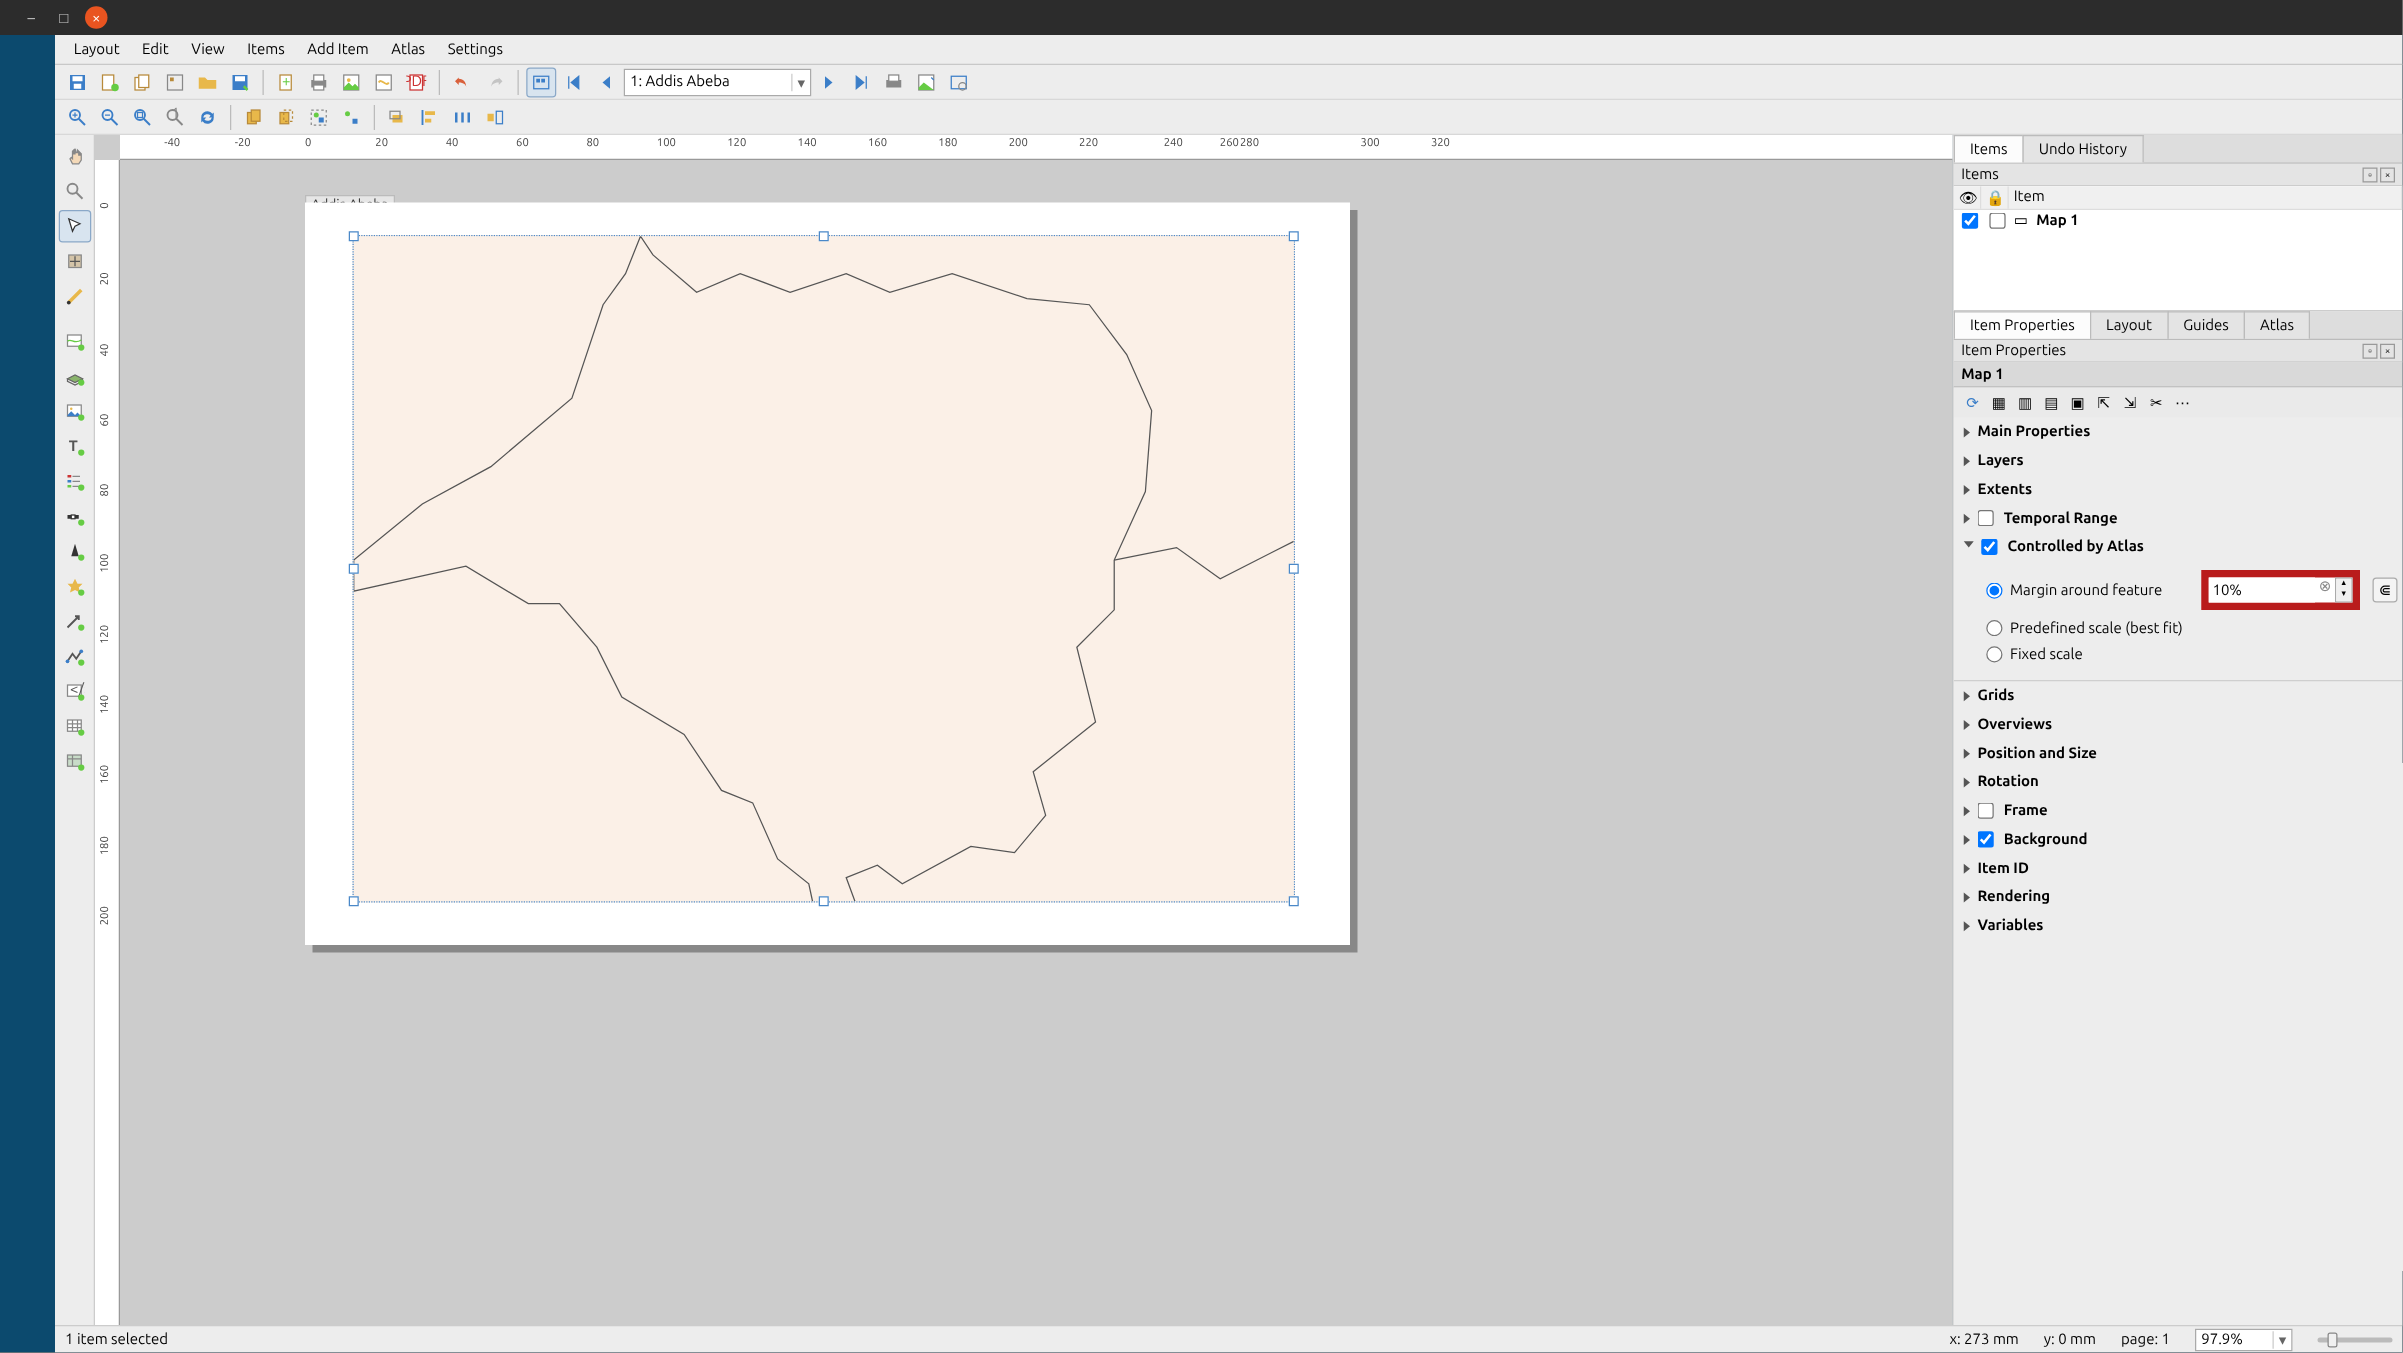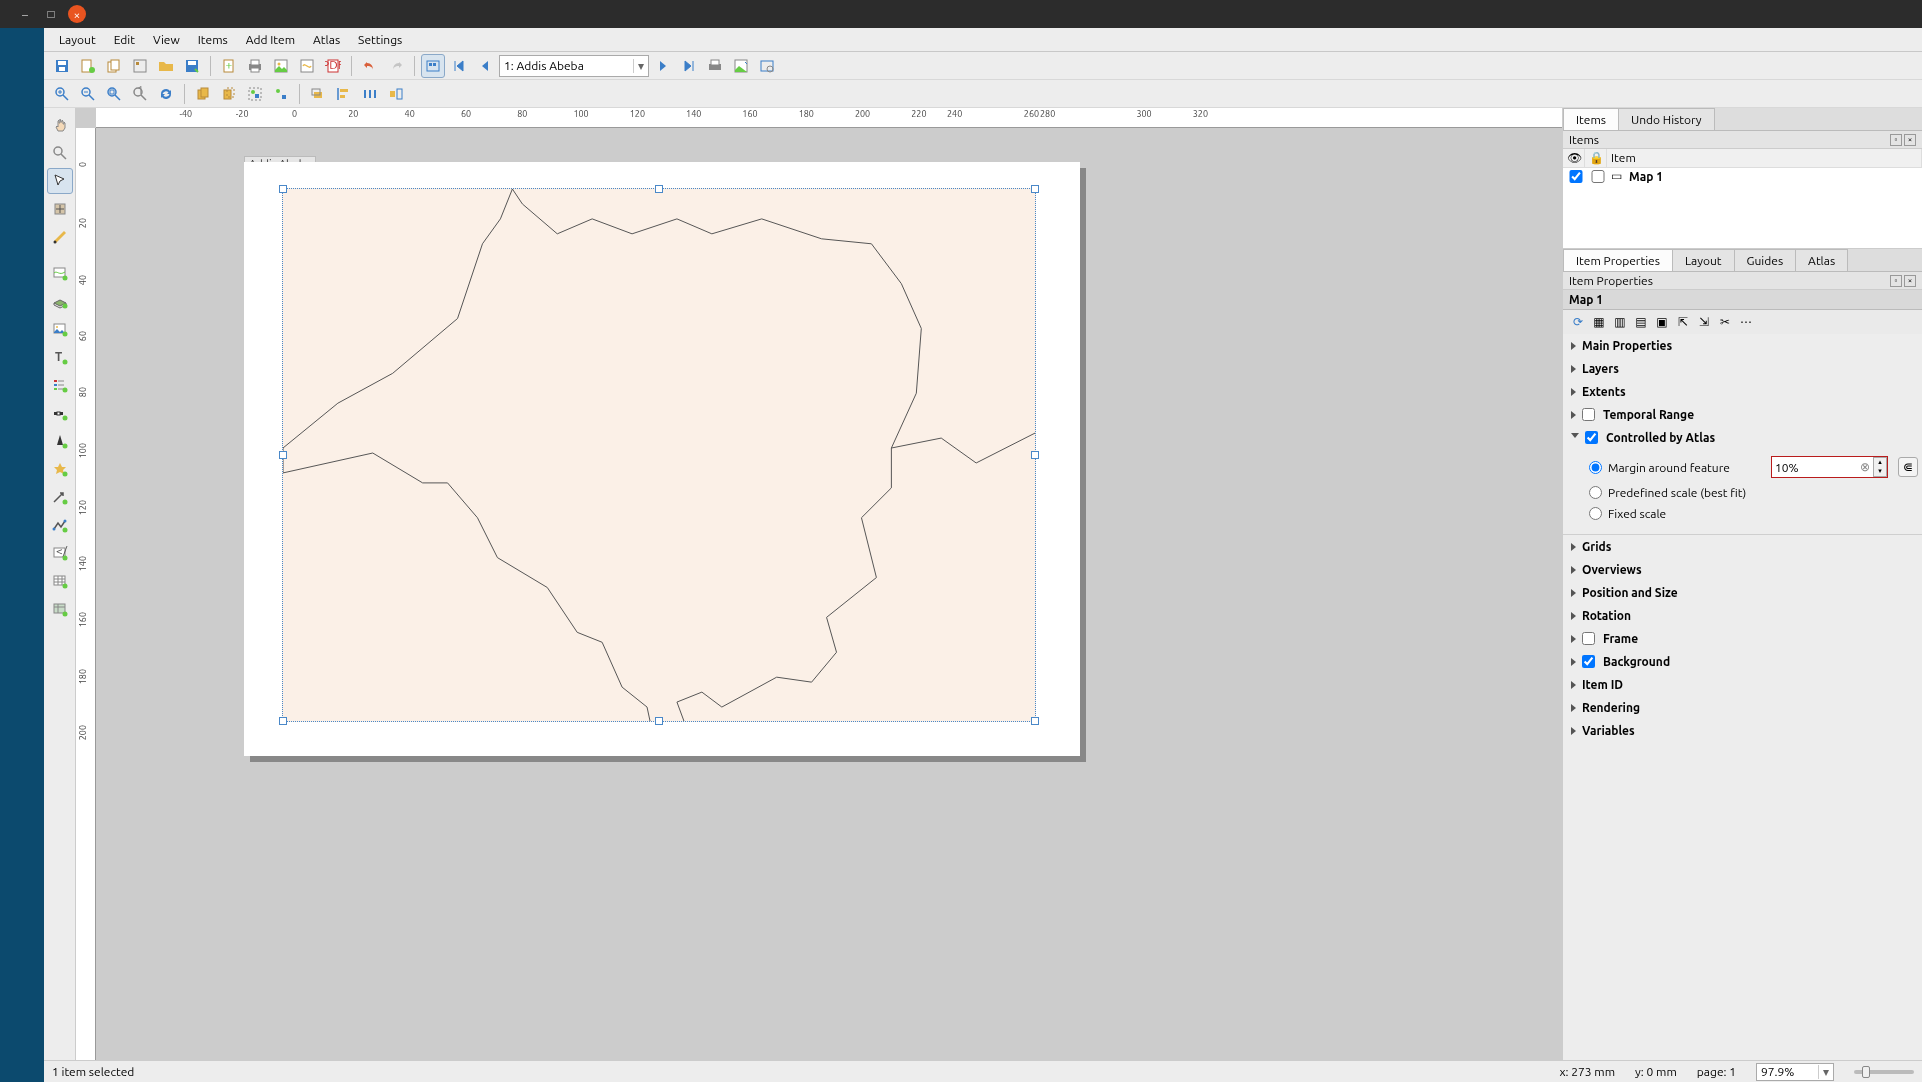--- a/index.html
+++ b/index.html
@@ -17,21 +17,21 @@
 .tsep { width: 1px; height: 20px; background: #bbb; margin: 0 4px; }
 .feature-select { height: 22px; width: 150px; background: #fff; border: 1px solid #aaa; display: flex; align-items: center; padding: 0 4px; }
 .feature-select .dd { margin-left: auto; border-left: 1px solid #ccc; padding-left: 4px; color: #666; }
 .main-area { flex: 1; display: flex; min-height: 0; }
 .left-toolbar { width: 32px; background: #ededed; border-right: 1px solid #ccc; display: flex; flex-direction: column; align-items: center; padding-top: 4px; gap: 2px; }
 .left-toolbar .tbtn { width: 26px; height: 26px; }
 .canvas-wrap { flex: 1; display: flex; flex-direction: column; background: #ccc; position: relative; min-width: 0; }
 .hruler { height: 20px; background: #fff; position: relative; overflow: hidden; margin-left: 20px; border-bottom: 1px solid #999; }
 .vruler { width: 20px; background: #fff; position: absolute; top: 20px; bottom: 0; left: 0; border-right: 1px solid #999; }
 .hruler .tick, .vruler .tick { position: absolute; color: #444; font-size: 9px; }
-.hruler .tick { top: 1px; margin-left: 48px; }
+.hruler .tick { top: 1px; }
 .hruler .tick::before { content: ""; position: absolute; bottom: -14px; left: 0; width: 1px; height: 5px; background: #666; }
 .vruler .tick { left: 2px; writing-mode: vertical-rl; transform: rotate(180deg); }
 .canvas-viewport { position: absolute; left: 20px; top: 20px; right: 0; bottom: 0; background: #cccccc; overflow: hidden; }
 .page-shadow { position: absolute; left: 154px; top: 40px; width: 836px; height: 594px; background: #888; }
 .page { position: absolute; left: 148px; top: 34px; width: 836px; height: 594px; background: #fff; }
 .map-frame { position: absolute; left: 38px; top: 26px; width: 754px; height: 534px; background: #fbf0e7; border: 1px dotted #4a88c8; }
 .map-frame .handle { position: absolute; width: 8px; height: 8px; background: #fff; border: 1px solid #4a88c8; }
 .map-frame .handle.tl { left: -4px; top: -4px; }
 .map-frame .handle.tm { left: calc(50% - 4px); top: -4px; }
 .map-frame .handle.tr { right: -4px; top: -4px; }
@@ -454,21 +454,21 @@
           <div class="tick" style="left: 260.593px;">40</div>
           <div class="tick" style="left: 316.889px;">60</div>
           <div class="tick" style="left: 373.185px;">80</div>
           <div class="tick" style="left: 429.481px;">100</div>
           <div class="tick" style="left: 485.778px;">120</div>
           <div class="tick" style="left: 542.074px;">140</div>
           <div class="tick" style="left: 598.37px;">160</div>
           <div class="tick" style="left: 654.667px;">180</div>
           <div class="tick" style="left: 710.963px;">200</div>
           <div class="tick" style="left: 767.259px;">220</div>
-          <div class="tick" style="left: 803px;">240</div>
+          <div class="tick" style="left: 835px;">240</div>
           <div class="tick" style="left: 879.852px;">260</div>
           <div class="tick" style="left: 896px;">280</div>
           <div class="tick" style="left: 992.444px;">300</div>
           <div class="tick" style="left: 1048.74px;">320</div>
         </div>
       <div class="vruler">
           <div class="tick" style="top: 34px;">0</div>
           <div class="tick" style="top: 90.2963px;">20</div>
           <div class="tick" style="top: 146.593px;">40</div>
           <div class="tick" style="top: 202.889px;">60</div>
@@ -577,21 +577,21 @@
         <div class="collapse-row">
             <span class="tri open"></span>
             <input type="checkbox" checked="" style="">
             <span>Controlled by Atlas</span>
           </div>
         <div class="atlas-body">
           <div class="opt">
             <input type="radio" name="atlmode" checked="" style="">
             <span>Margin around feature</span>
             <span style="flex:1"></span>
-            <div style="display:flex;border:1px solid #b91c1c;background:#fff;align-items:center">
+            <div style="display:flex;border:6px solid #b91c1c;background:#fff;">
               <input type="text" style="border: none; width: 85px;" value="10%">
               <span class="clear-x">⊗</span>
               <div class="spinner">
                   <span>▴</span>
                   <span>▾</span>
                 </div>
             </div>
             <div class="link-icon">⋐</div>
           </div>
           <div class="opt">

